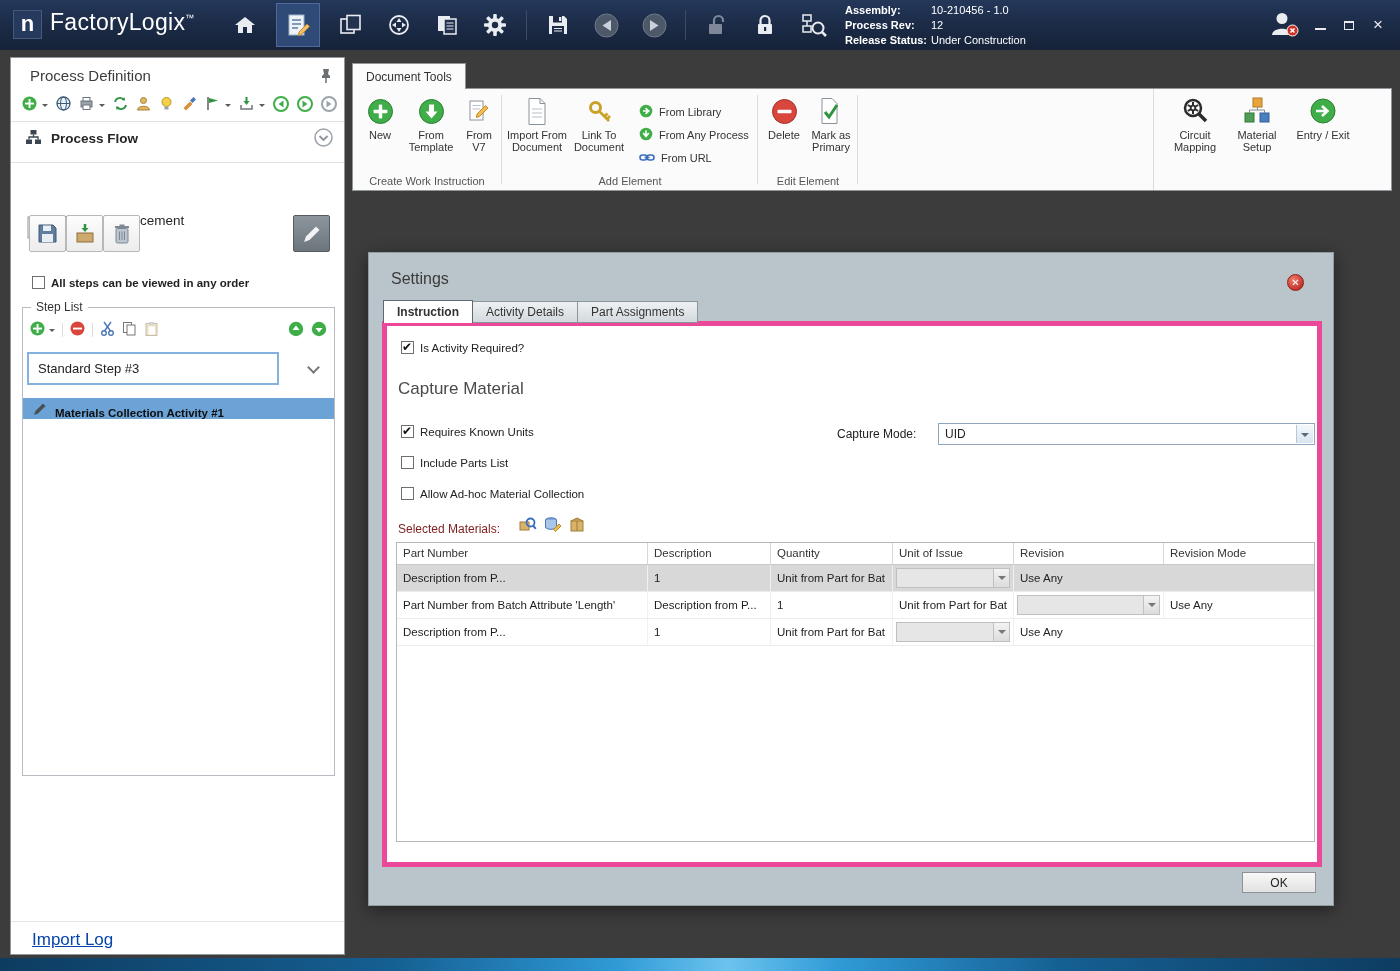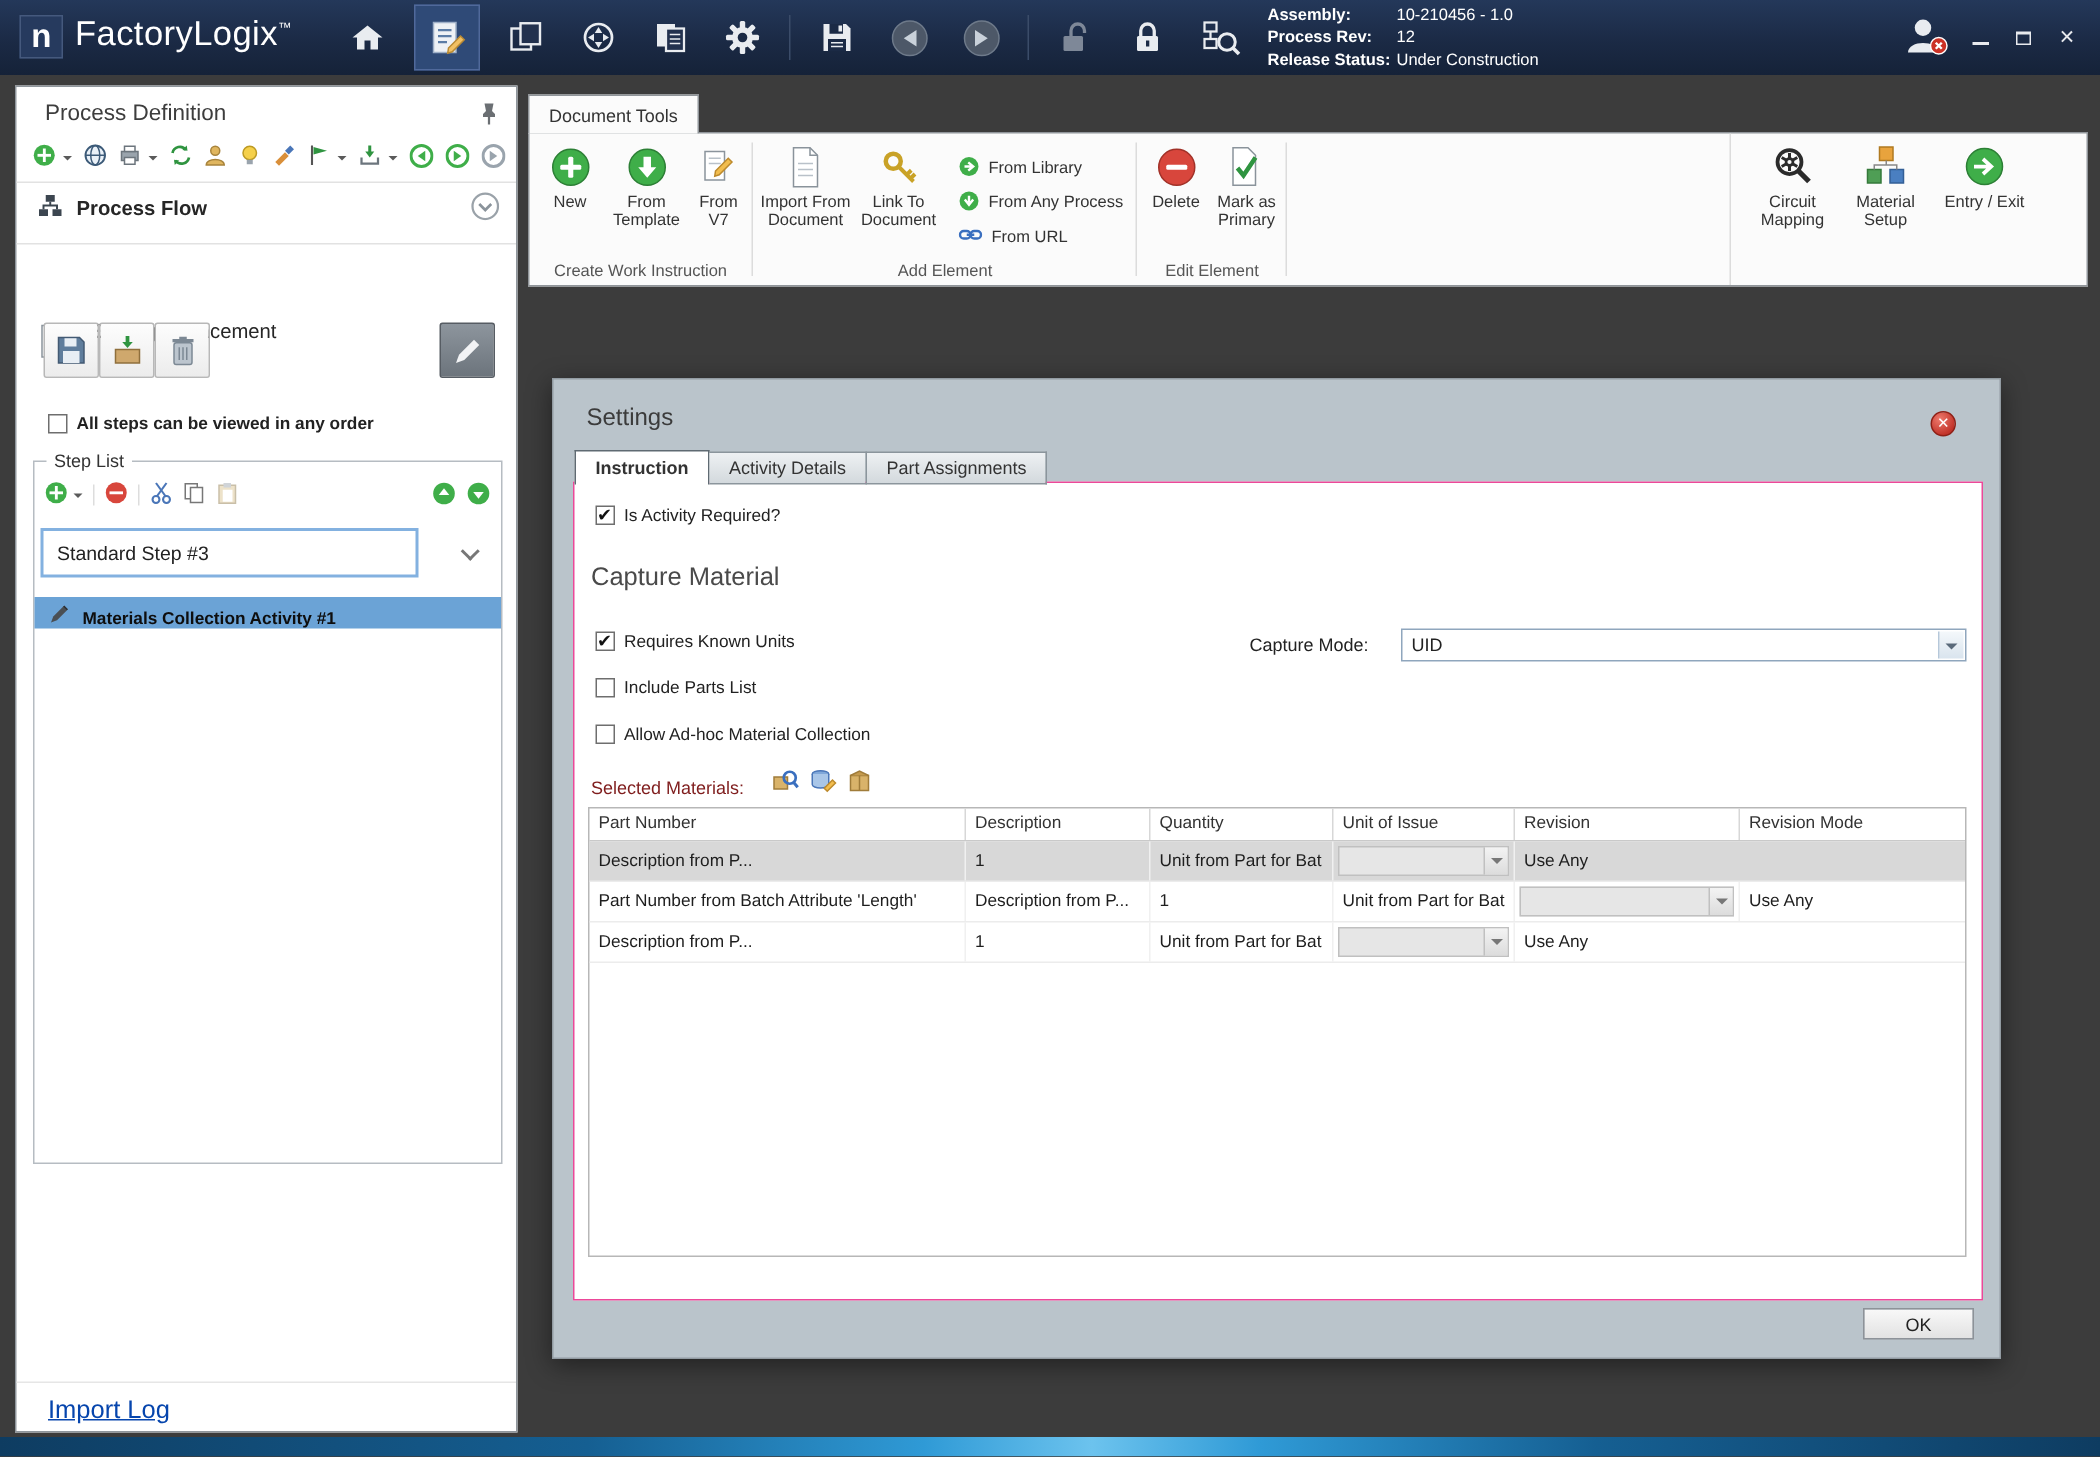--- a/index.html
+++ b/index.html
@@ -72,21 +72,21 @@
     box-shadow:0 4px 16px rgba(0,0,0,.45);}
   .dlg-title{position:absolute;left:22px;top:17px;font-size:16px;color:#3b3b3b;}
   .dlg-close{position:absolute;right:29px;top:21px;width:17px;height:17px;border-radius:50%;
     background:radial-gradient(circle at 35% 30%,#ee7a6d,#c2342a 72%);border:1px solid #8e2016;
     display:flex;align-items:center;justify-content:center;color:#fff;font-size:10px;font-weight:bold;line-height:1;}
   .dlg-tabs{position:absolute;left:14px;top:47px;display:flex;align-items:flex-end;z-index:2;}
   .dlg-tab{height:22px;padding:0 13px;font-size:12px;display:flex;align-items:center;
     background:linear-gradient(#eef1f3,#d3d9dd);border:1px solid #8b959c;border-left:none;color:#333;}
   .dlg-tab:first-child{border-left:1px solid #8b959c;}
   .dlg-tab.active{background:#fff;font-weight:bold;border:1px solid #5f6a72;border-bottom:none;height:23px;}
-  .dlg-panel{position:absolute;left:13px;top:68px;width:940px;height:546px;background:#fff;border:1px solid #ec4899;z-index:1;}
+  .dlg-panel{position:absolute;left:13px;top:68px;width:940px;height:546px;background:#fff;border:5px solid #ec4899;z-index:1;}
   .dp-cb{position:absolute;left:14px;}
   .dp-heading{position:absolute;left:11px;top:53px;font-size:17px;color:#4a4a4a;}
   .cm-label{position:absolute;left:450px;top:101px;width:98px;text-align:left;font-size:12px;color:#222;}
   .dropdown{position:absolute;left:551px;top:97px;width:377px;height:22px;background:#fff;border:1px solid #8fa6bd;
     font-size:12px;line-height:20px;padding-left:6px;color:#222;}
   .dd-btn{position:absolute;right:1px;top:1px;bottom:1px;width:17px;background:linear-gradient(#f4f8fb,#d9e4ee);border-left:1px solid #b6c8da;}
   .dd-btn::after{content:"";position:absolute;left:4px;top:8px;border:4px solid transparent;border-top-color:#5a6a7a;}
   .selmat-label{position:absolute;left:11px;top:196px;font-size:12px;color:#7f1d1d;}
   .selmat-icons{position:absolute;left:132px;top:190px;display:flex;gap:7px;align-items:center;}
   .mat-table{position:absolute;left:9px;top:216px;width:919px;height:300px;border:1px solid #b7b7b7;background:#fff;font-size:11.5px;}

